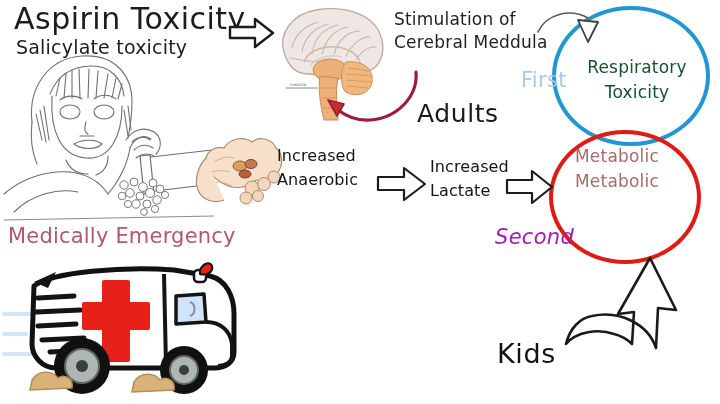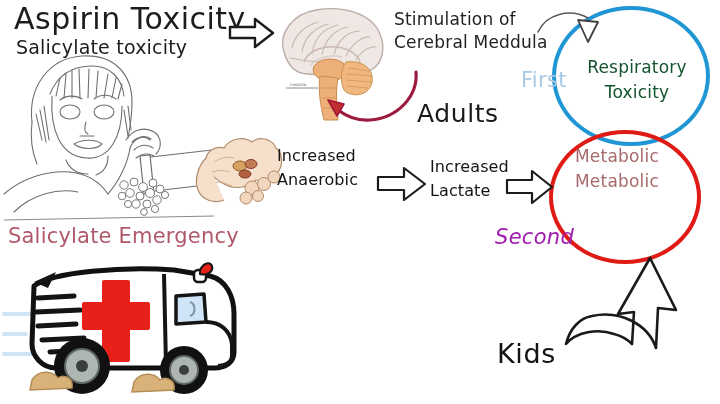--- a/index.html
+++ b/index.html
@@ -288,21 +288,21 @@
     <div>Increased</div>
     <div>Lactate</div>
   </div>
 
   <div class="abs" style="left:505px;top:168px;">
     <svg width="50" height="38" viewBox="0 0 50 38">
       <path d="M2,12 L27,12 L27,3 L47,19 L27,35 L27,25 L2,25 Z" fill="#ffffff" stroke="#1c1c1c" stroke-width="2.2" stroke-linejoin="round"></path>
     </svg>
   </div>
 
-  <div class="abs t-emerg nosel">Salicylate Emergency</div>
+  <div class="abs t-emerg nosel">Medically Emergency</div>
 
   <div class="abs" style="left:4px;top:252px;">
     <svg width="238" height="150" viewBox="0 0 238 150">
 
       <g stroke="#cfe4f4" stroke-width="4" stroke-linecap="round">
         <line x1="0" y1="62" x2="26" y2="62"></line>
         <line x1="0" y1="82" x2="22" y2="82"></line>
         <line x1="0" y1="102" x2="28" y2="102"></line>
       </g>
 

